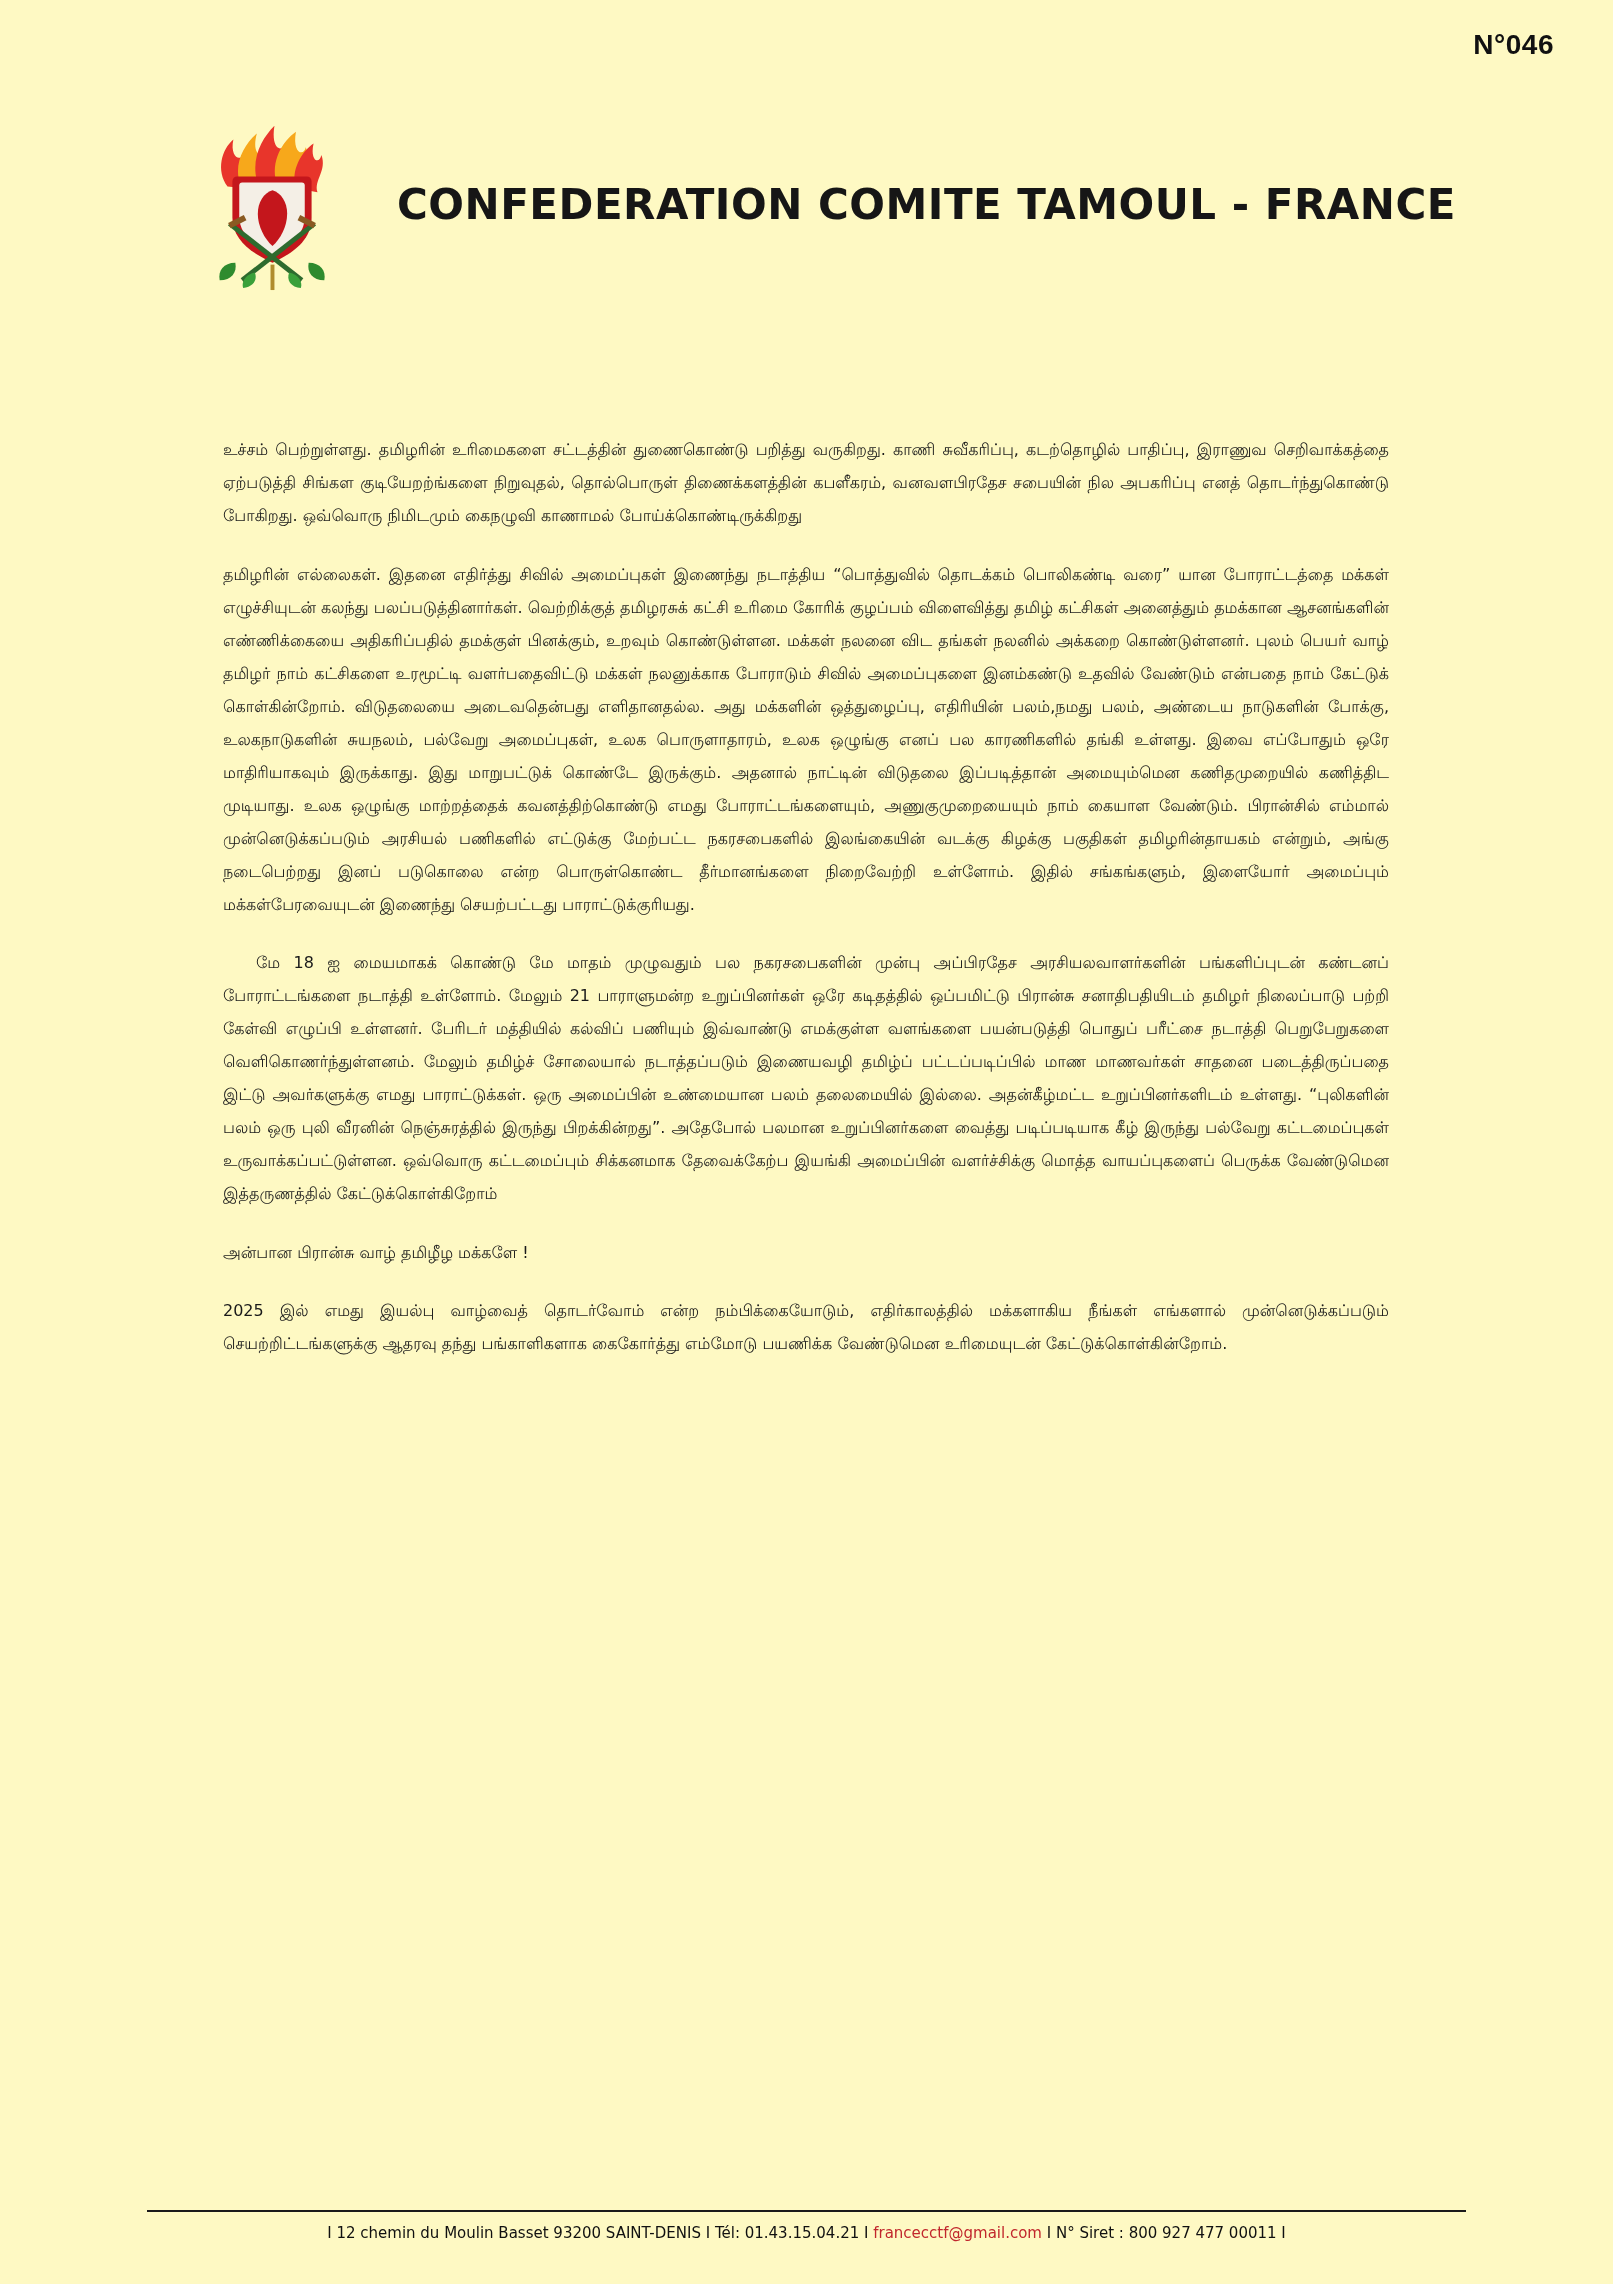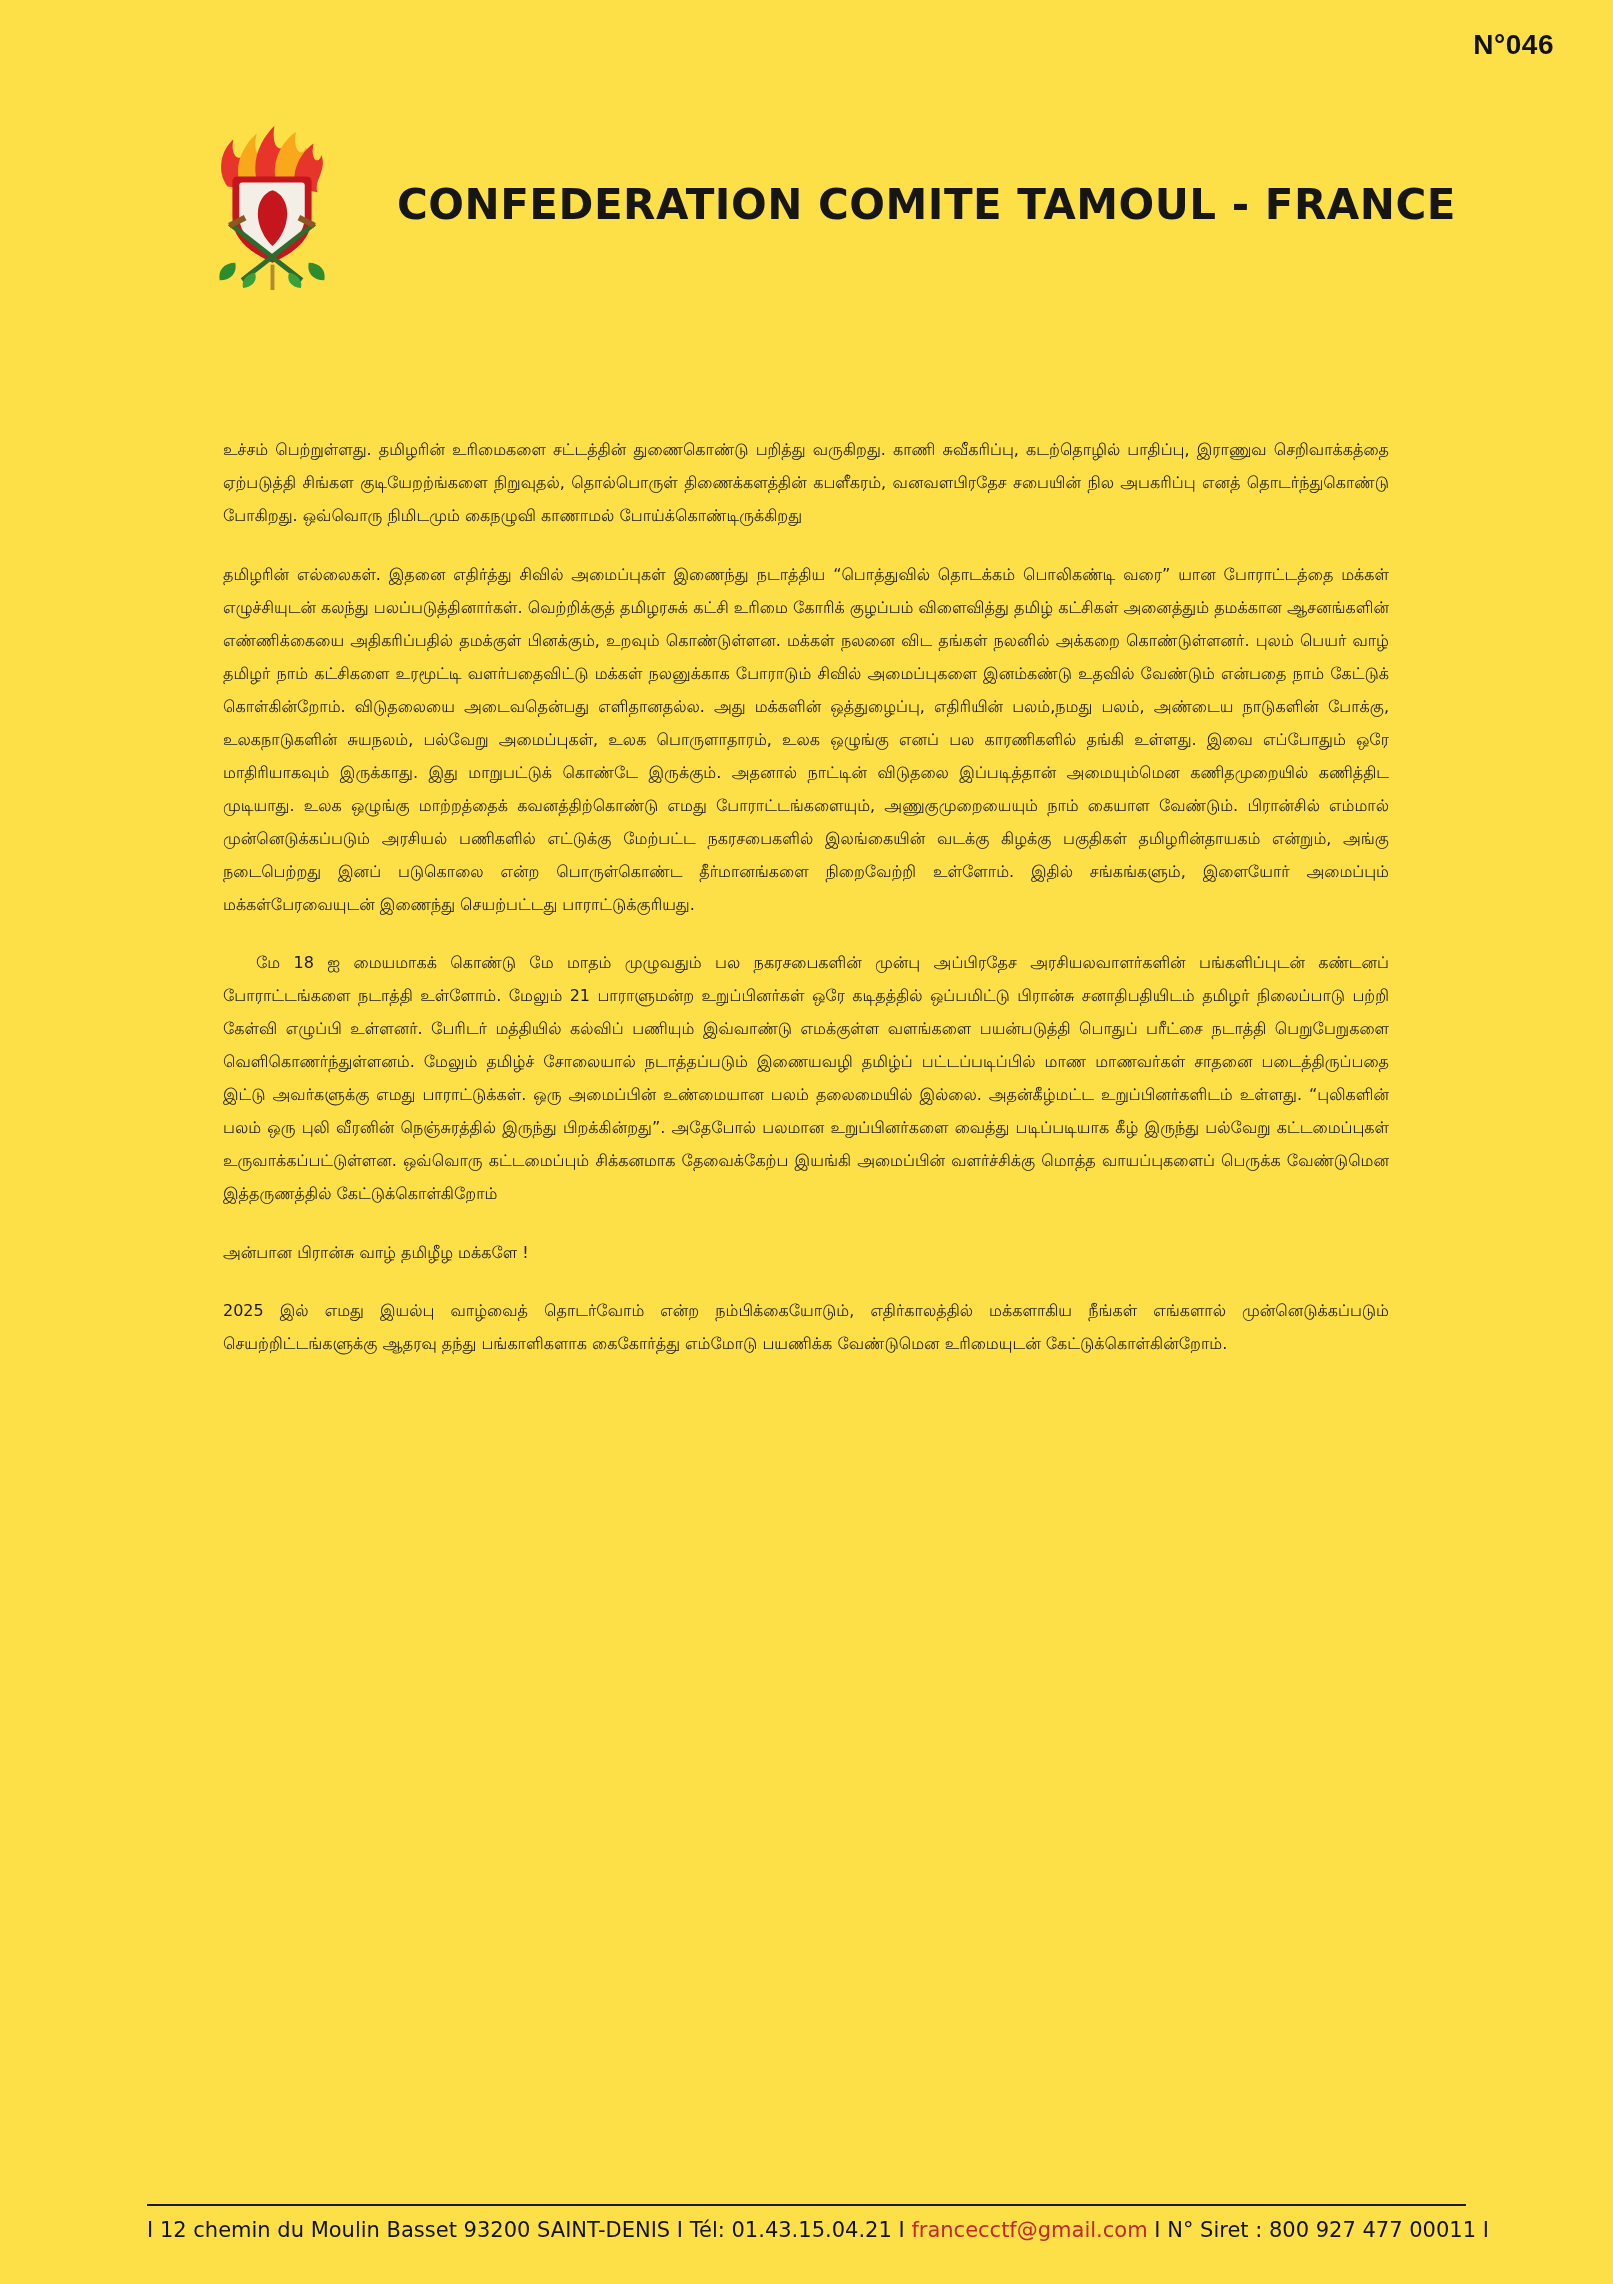--- a/index.html
+++ b/index.html
@@ -8,21 +8,21 @@
     background: #ffffff;
   }
   body {
     font-family: "Liberation Sans", sans-serif;
     color: #1a1a1a;
   }
   .page {
     position: relative;
     width: 1613px;
     height: 2285px;
-    background: #fde047;
+    background: #fef9c3;
     box-sizing: border-box;
     overflow: hidden;
   }
   .page-number {
     position: absolute;
     top: 29px;
     right: 59px;
     font-size: 28px;
     font-weight: bold;
     letter-spacing: 0.5px;
@@ -91,21 +91,21 @@
   }
   .footer {
     position: absolute;
     left: 147px;
     right: 147px;
     bottom: 43px;
     border-top: 2px solid #1a1a1a;
     padding-top: 11.8px;
     text-align: center;
     font-family: "DejaVu Sans", sans-serif;
-    font-size: 21px;
+    font-size: 15px;
     color: #111;
     white-space: nowrap;
   }
   .footer .mail {
     color: #c1272d;
   }
   .footer .sep {
     color: #111;
   }
 </style>

